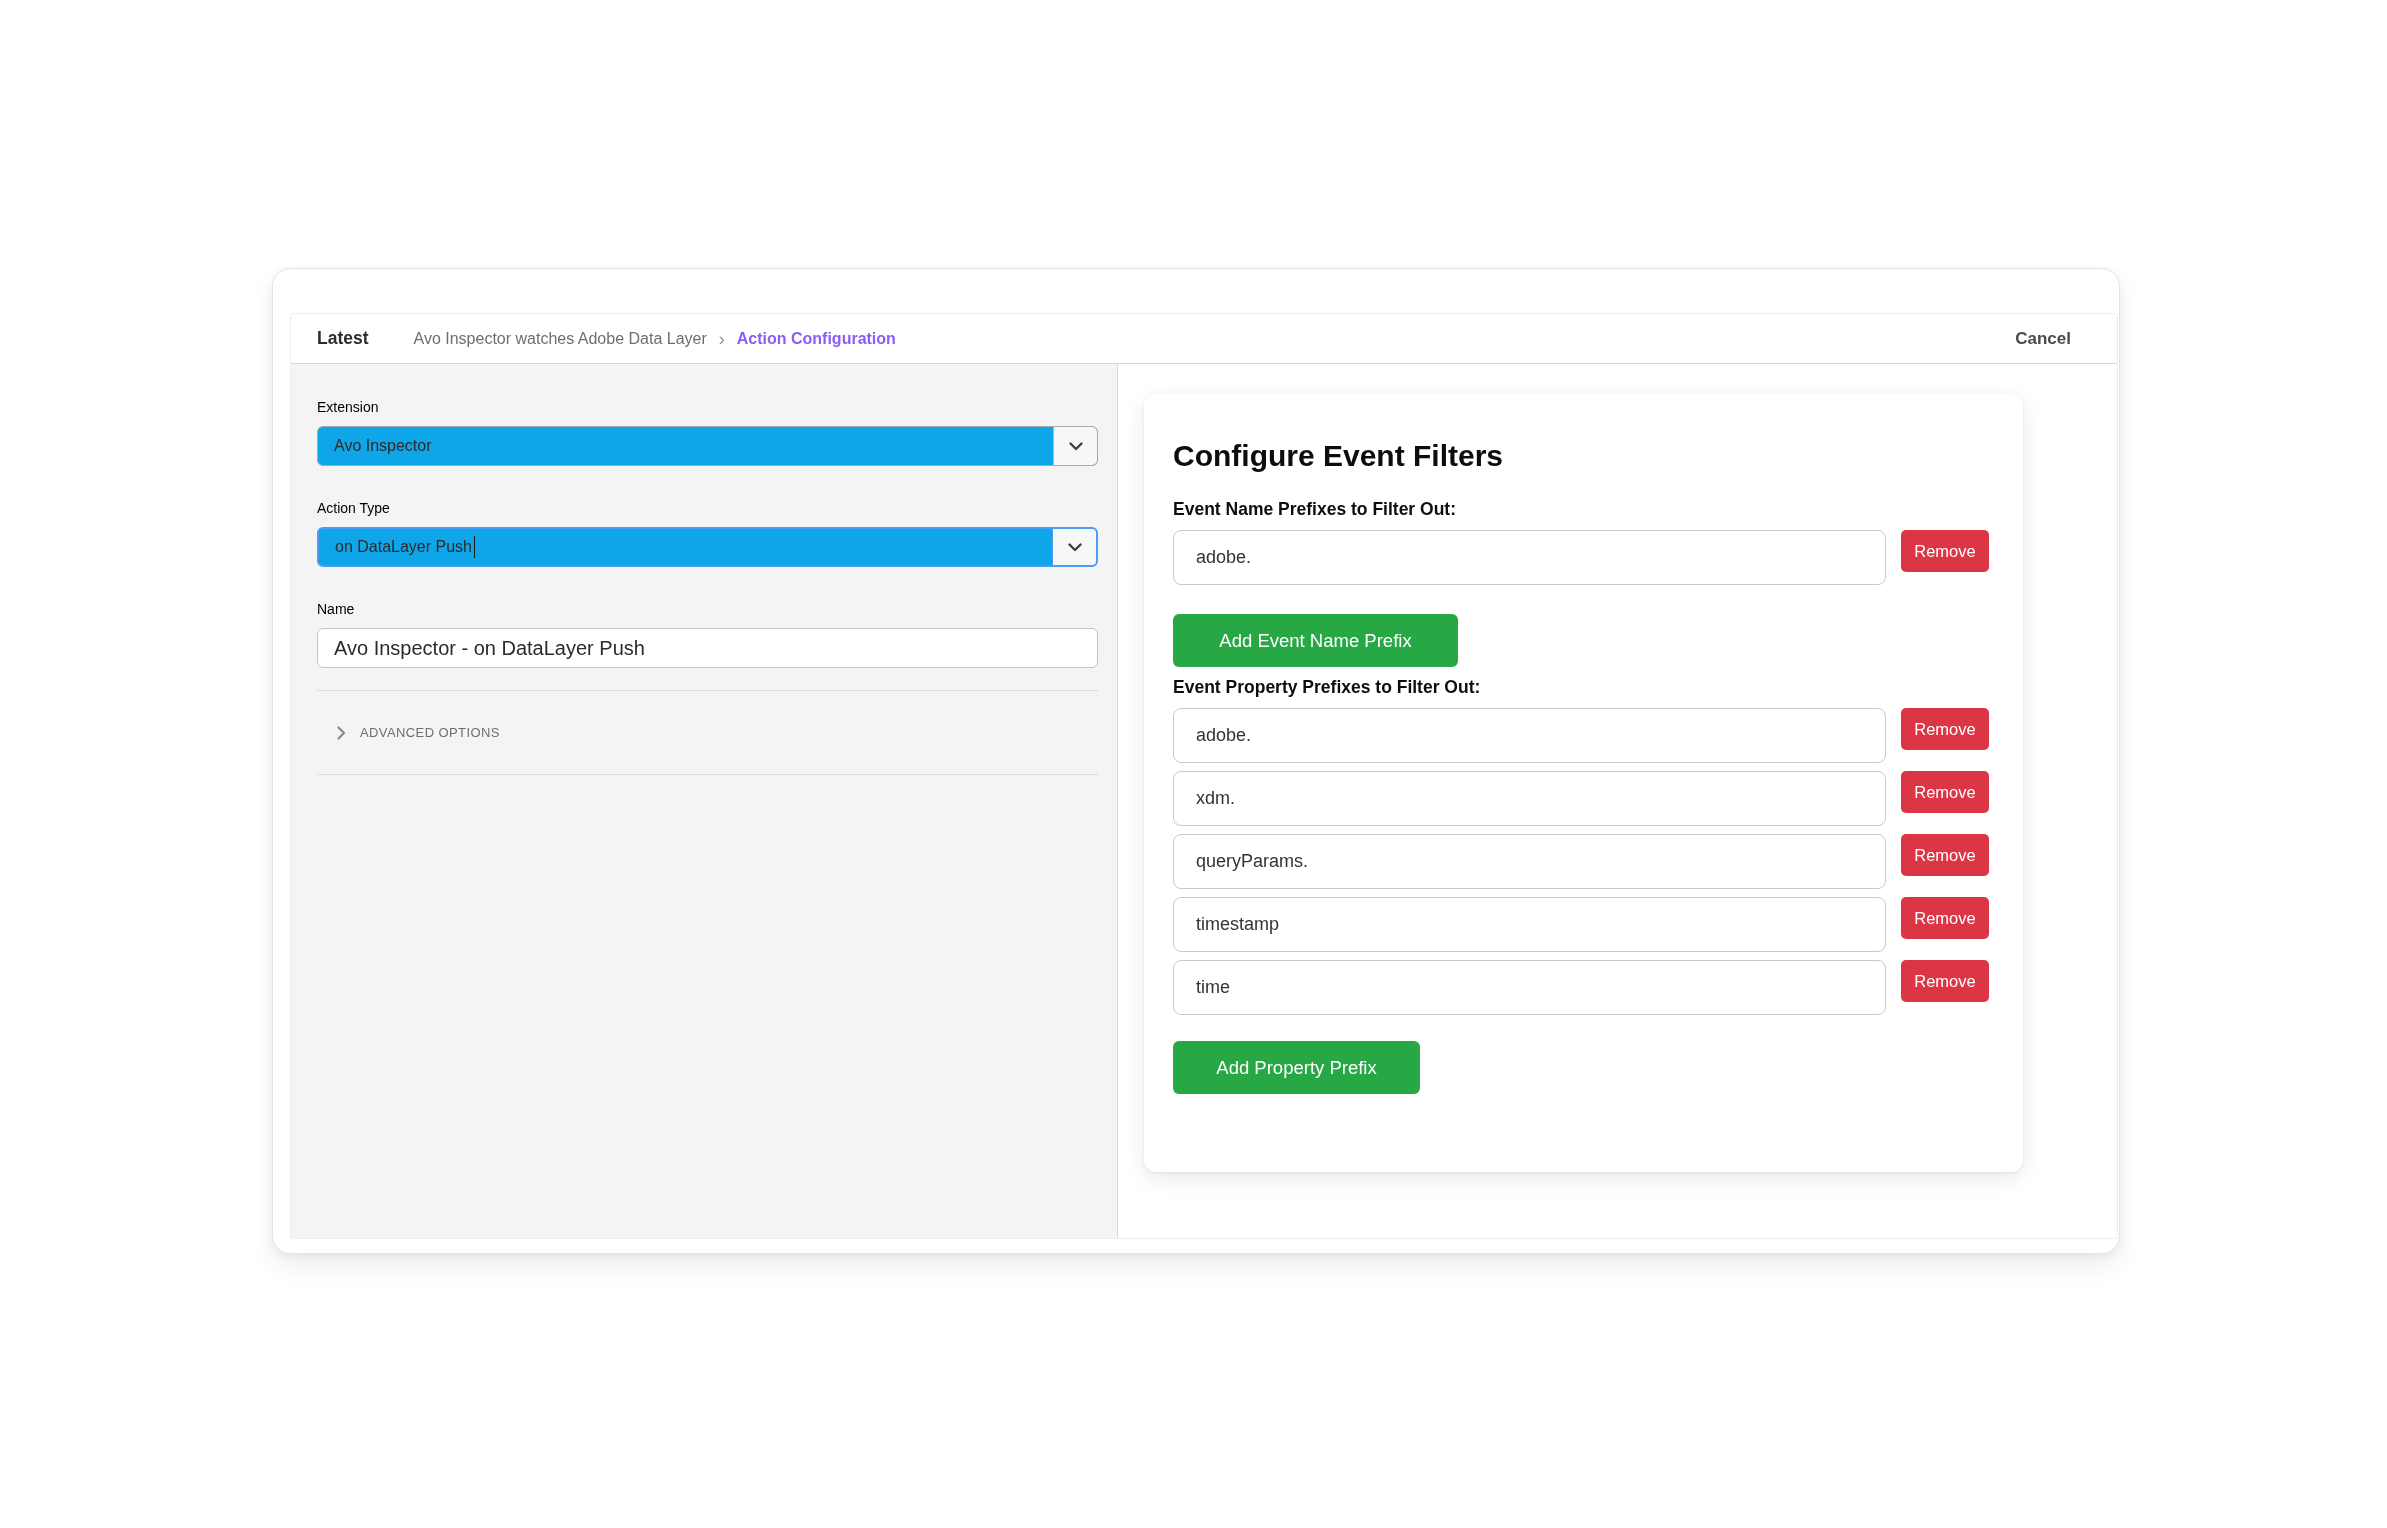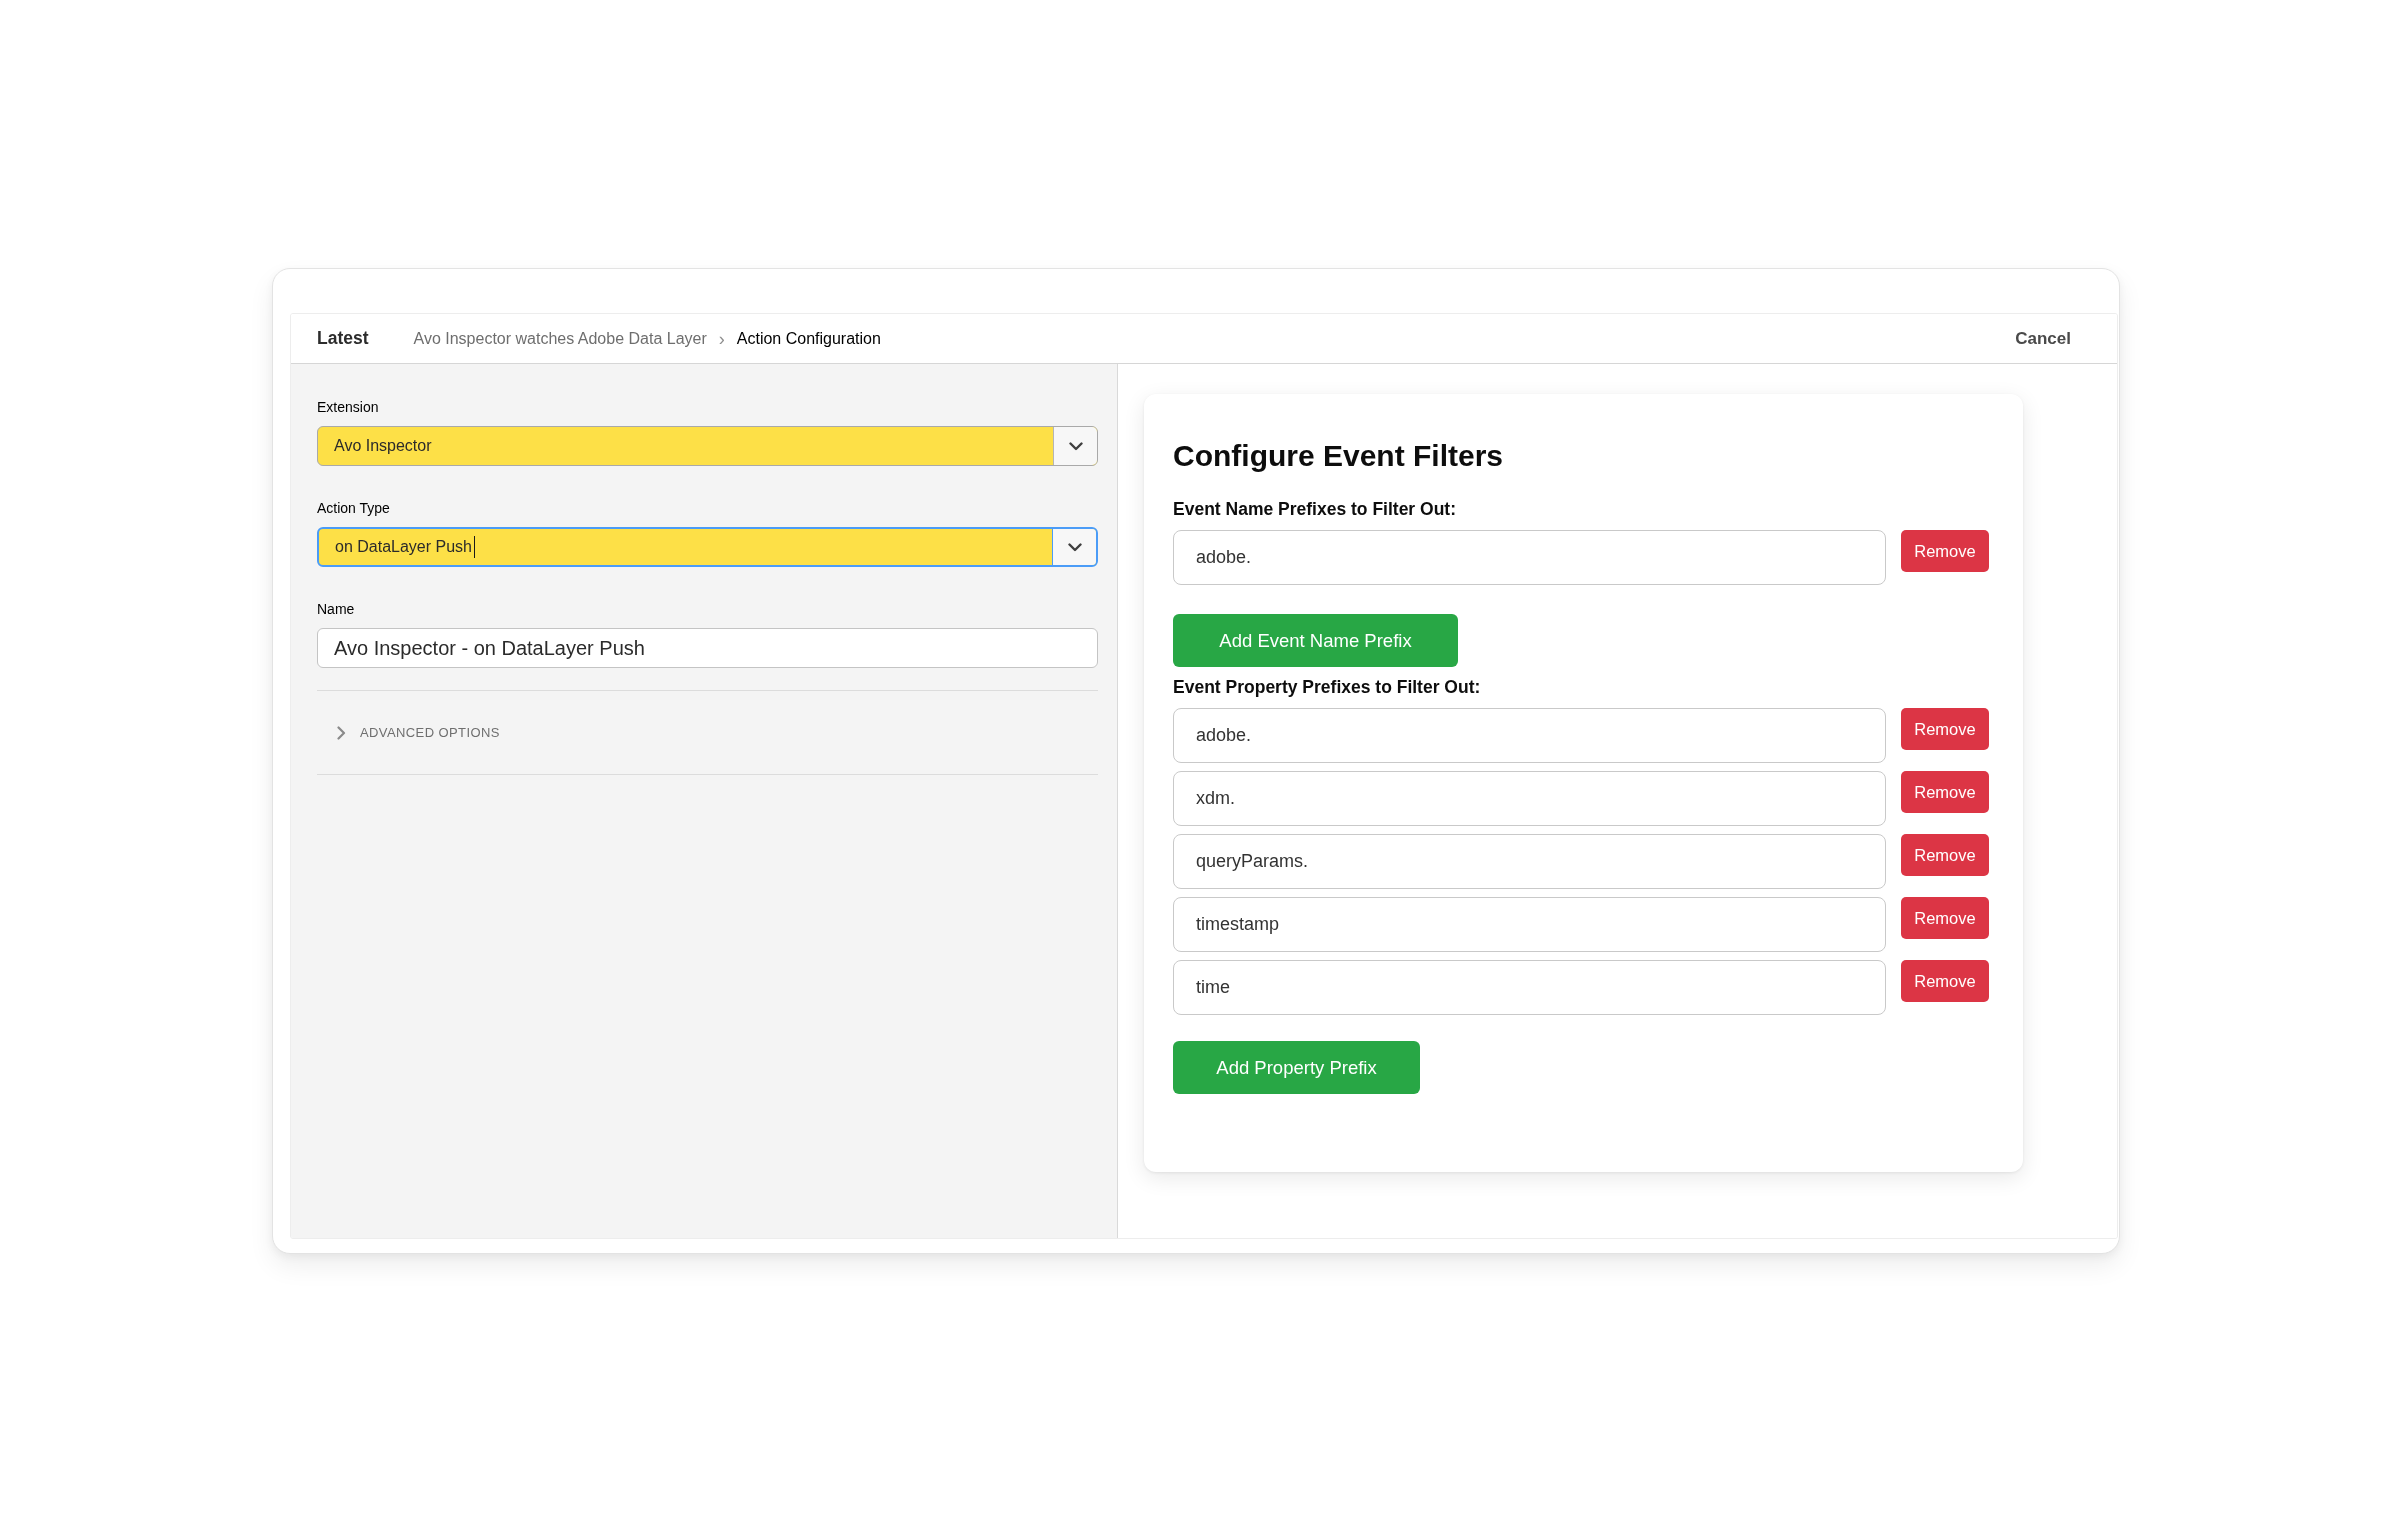--- a/index.html
+++ b/index.html
@@ -20,37 +20,37 @@
   }
 
   
   .topbar {
     height:50px; flex:0 0 50px; display:flex; align-items:center;
     padding:0 46px 0 26px; border-bottom:1px solid #d6d6d6; background:#fff;
   }
   .latest { font-size:17.5px; font-weight:700; color:#2c2c2c; margin-right:45px; }
   .crumb { font-size:16px; color:#6e6e6e; }
   .crumb-sep { font-size:18px; color:#8e8e8e; margin:0 12px; line-height:1; }
-  .crumb-current { font-size:16px; font-weight:400; color:#000000; }
+  .crumb-current { font-size:16px; font-weight:700; color:#8b5cf6; }
   .cancel-btn {
     margin-left:auto; background:none; border:none; cursor:pointer;
     font-family:inherit; font-size:17px; font-weight:600; color:#4a4a4a;
   }
 
   .content { flex:1; display:flex; min-height:0; }
 
   
   .left-panel {
     width:827px; flex:0 0 827px; background:#f4f4f4; border-right:1px solid #d9d9d9;
     padding:35px 0 0 26px;
   }
   .field { width:781px; margin-bottom:34px; }
   .field-label { display:block; font-size:14px; color:#000000; margin-bottom:11px; }
   .picker {
-    display:flex; width:781px; height:40px; background:#fde047;
+    display:flex; width:781px; height:40px; background:#0ea5e9;
     border:1px solid #a9a9a9; border-radius:6px; overflow:hidden; cursor:pointer;
   }
   .picker-value {
     flex:1; display:flex; align-items:center; padding-left:16px;
     font-size:16px; color:#2b2b2b; white-space:nowrap;
   }
   .picker-btn {
     width:44px; flex:0 0 44px; display:flex; align-items:center; justify-content:center;
     background:#f7f7f7; border-left:1px solid #b5b5b5;
   }

